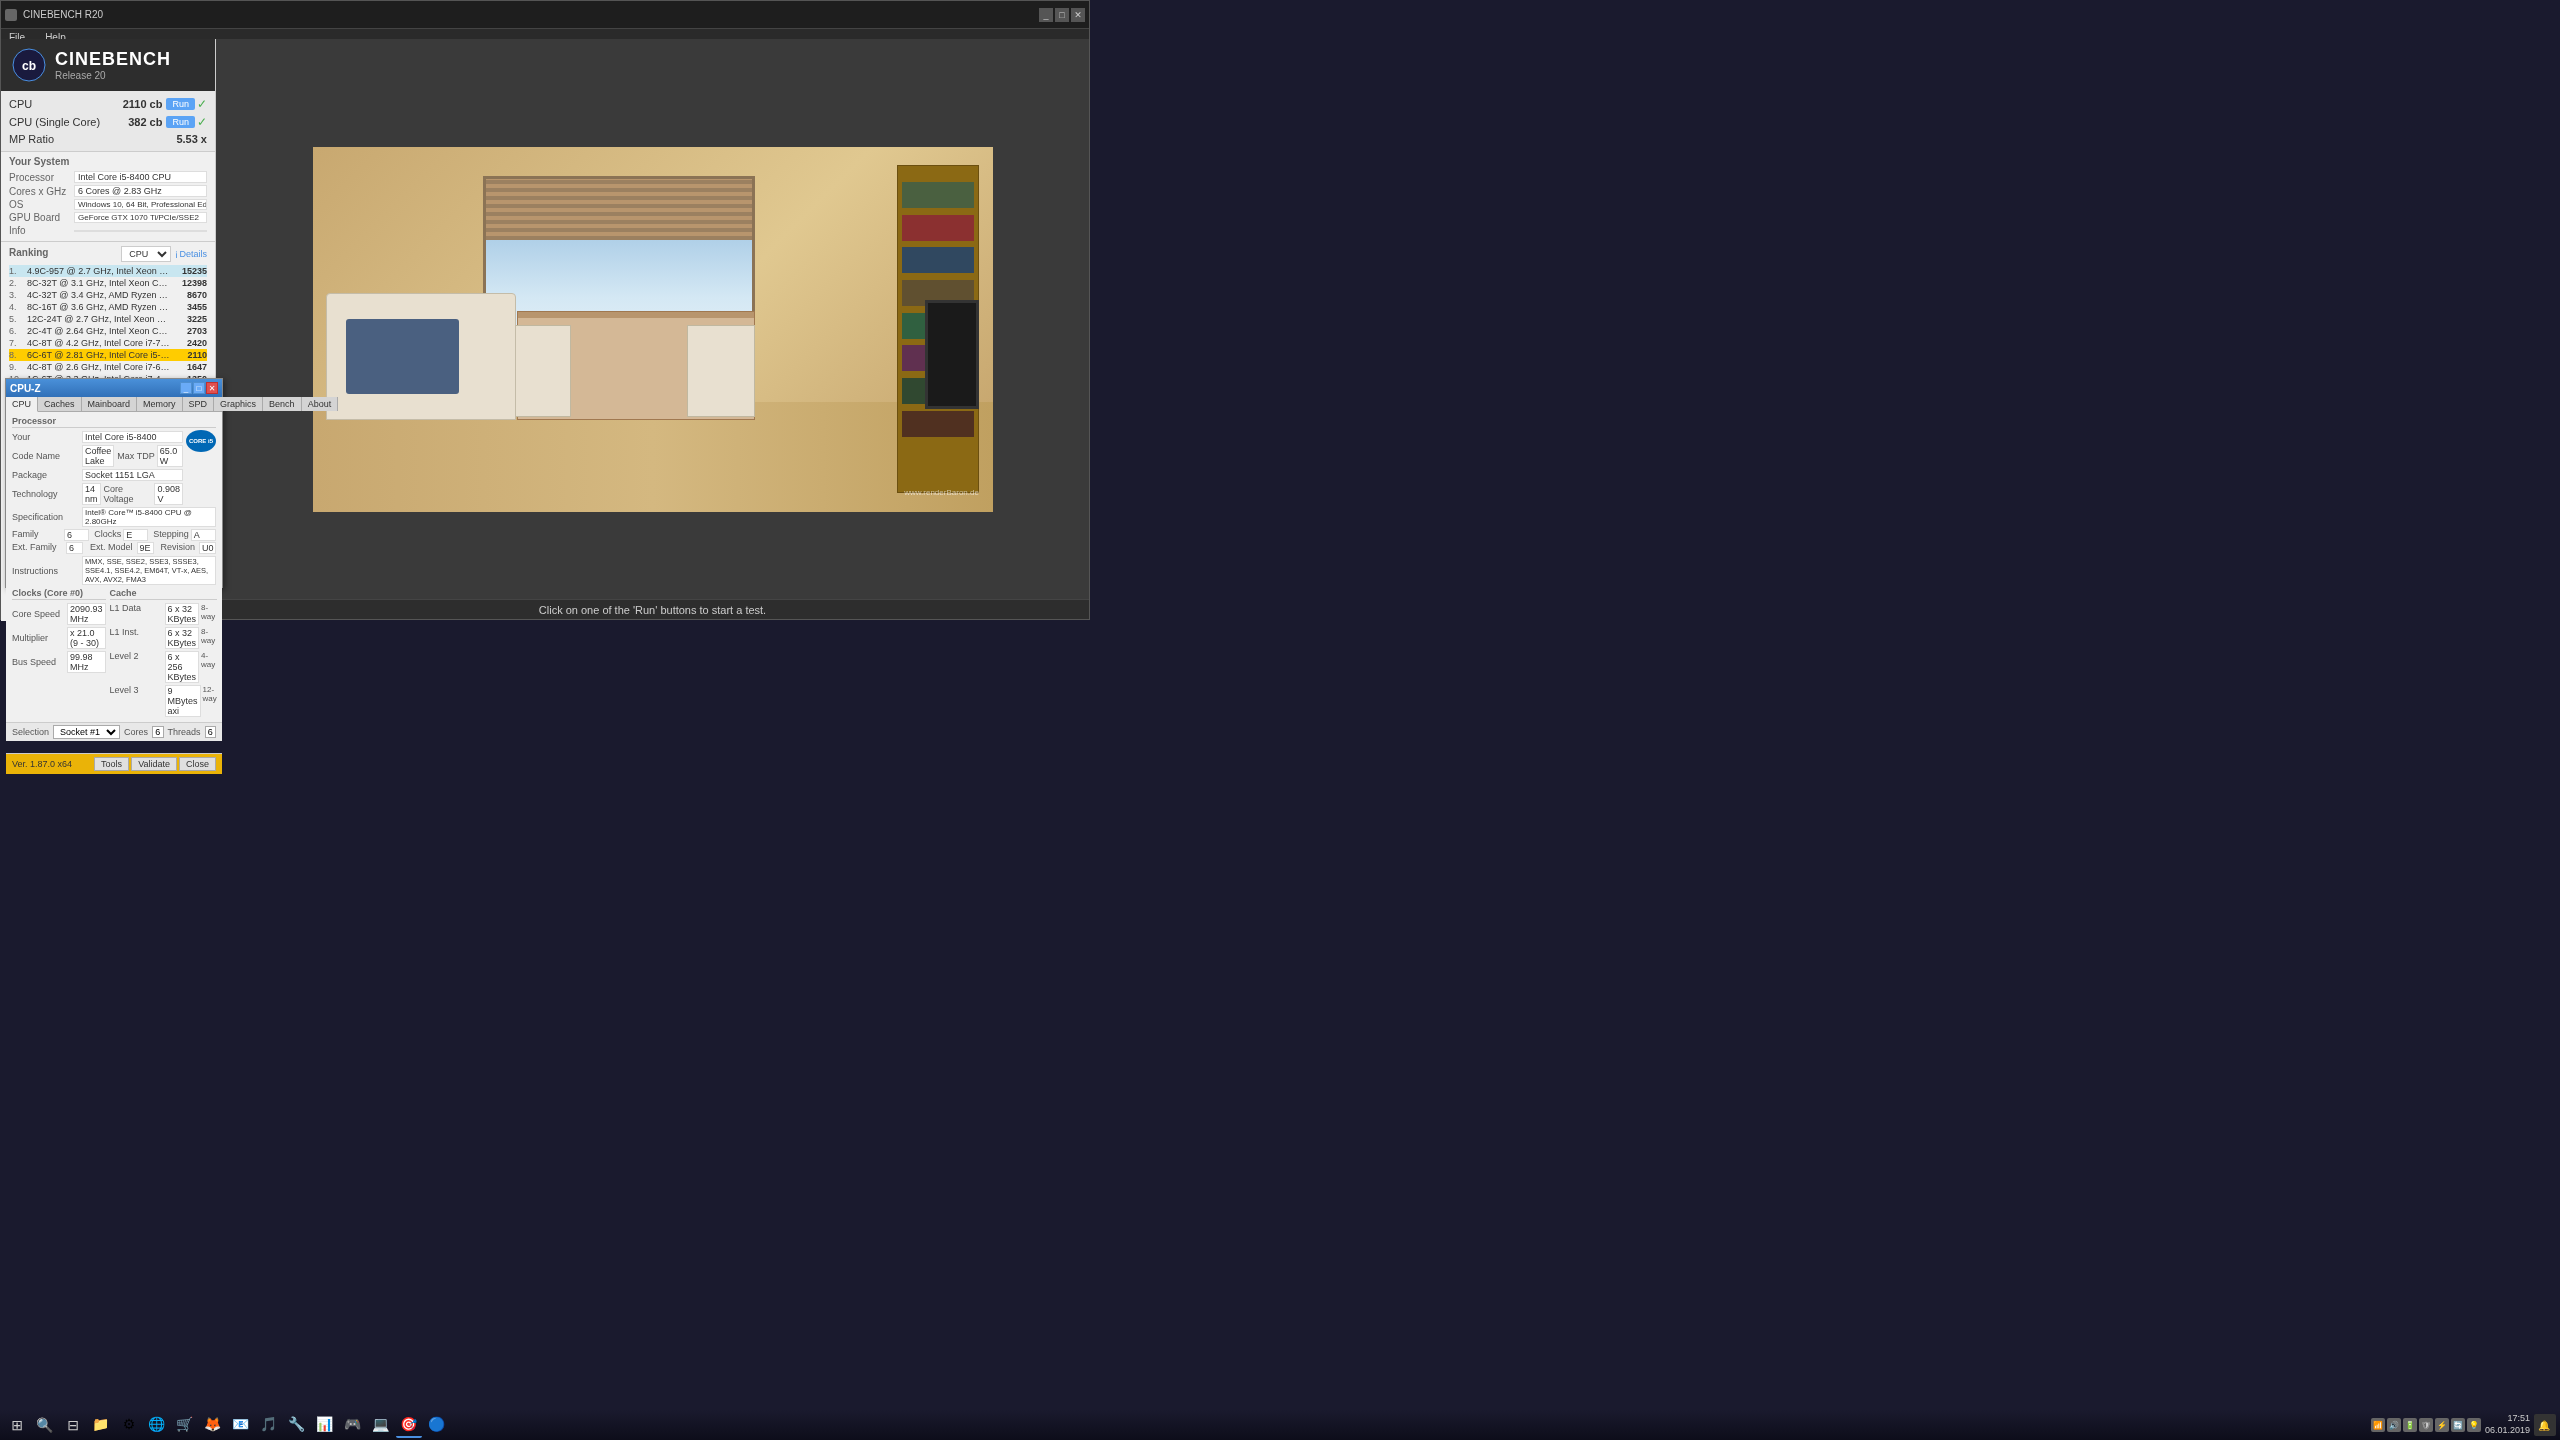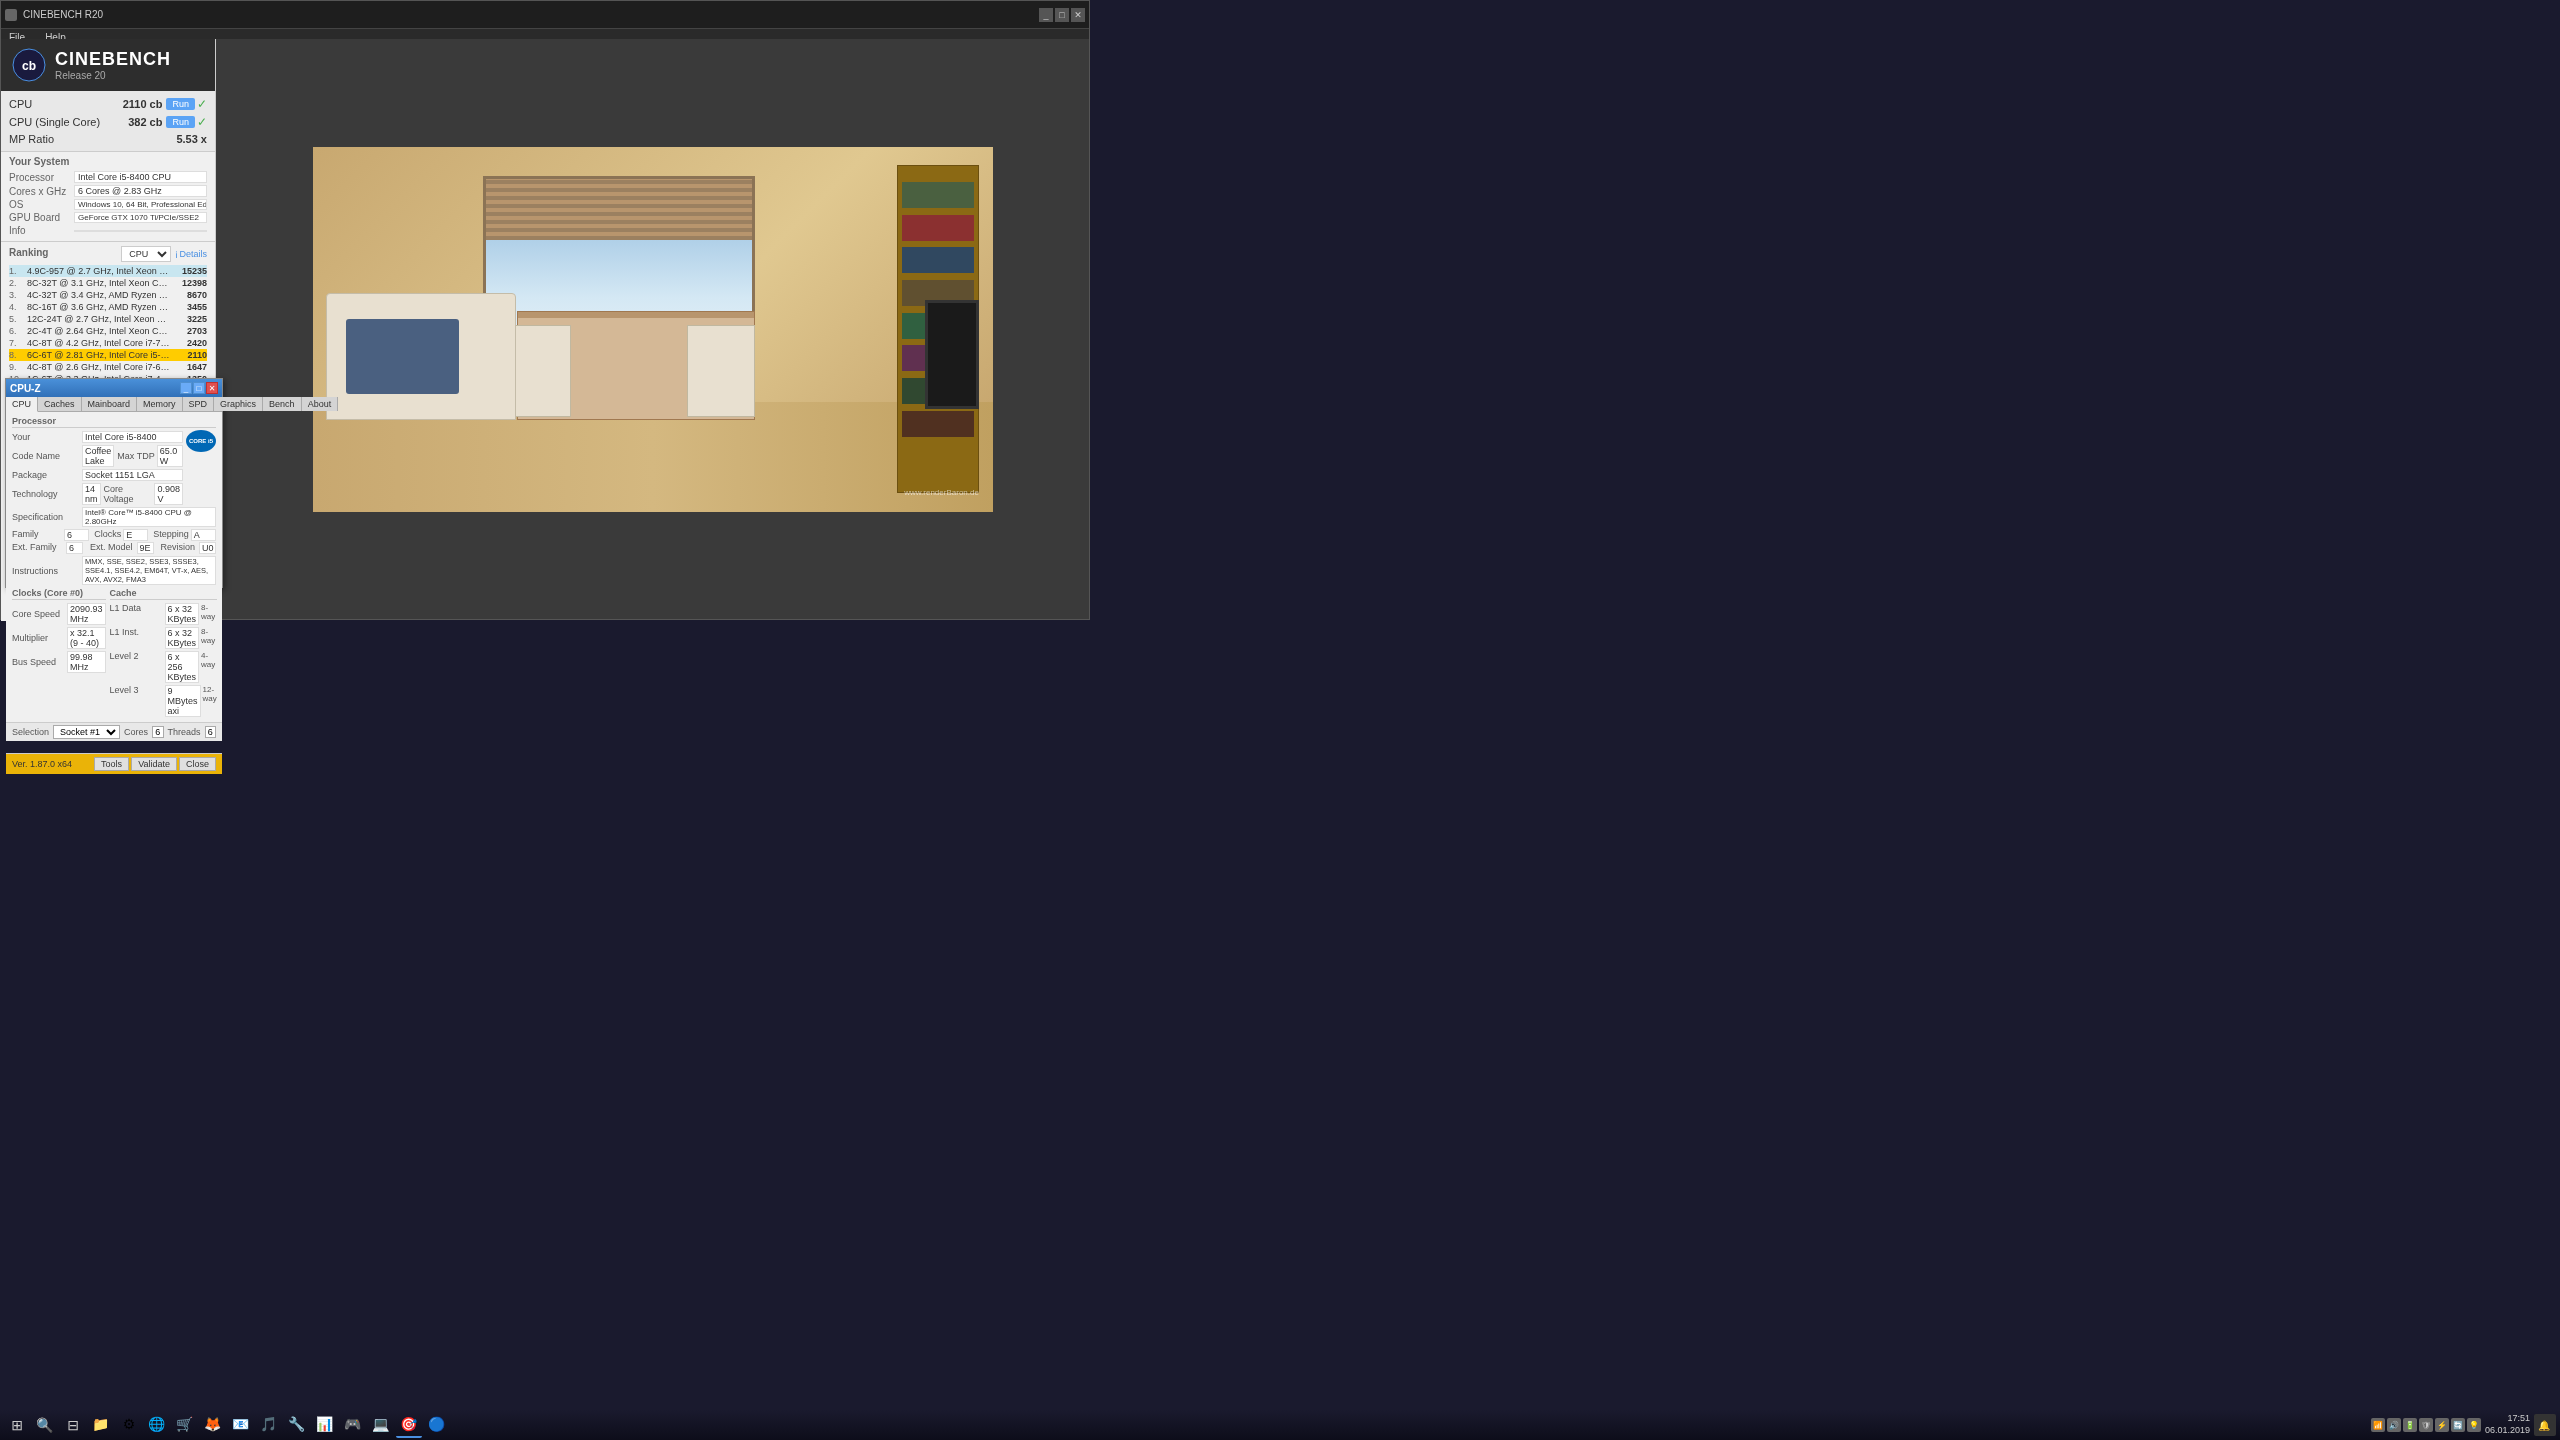--- a/index.html
+++ b/index.html
@@ -822,20 +822,23 @@
           <div style="position:absolute;top:75%;left:5%;right:5%;height:8%;background:#503020;"></div>
         </div>
 
         <div style="position:absolute;bottom:28%;right:2%;width:8%;height:30%;background:#1a1a1a;border:3px solid #333;"></div>
 
         <div class="watermark">www.renderBaron.de</div>
       </div>
     </div>
   </div>
 
+  <div class="status-bar">
+    <span>Click on one of the 'Run' buttons to start a test.</span>
+  </div>
 </div>
 
 <div class="cpuz-window">
   <div class="cpuz-title-bar">
     <span>CPU-Z</span>
     <div class="cpuz-title-controls">
       <button class="cpuz-title-btn">_</button>
       <button class="cpuz-title-btn">□</button>
       <button class="cpuz-title-btn close">✕</button>
     </div>
@@ -914,21 +917,21 @@
 
     <div style="display:flex;gap:4px;margin-top:2px;">
       <div style="flex:1;">
         <div class="cpuz-section-title">Clocks (Core #0)</div>
         <div class="cpuz-row">
           <span class="cpuz-label" style="width:55px;">Core Speed</span>
           <span class="cpuz-value">2090.93 MHz</span>
         </div>
         <div class="cpuz-row">
           <span class="cpuz-label" style="width:55px;">Multiplier</span>
-          <span class="cpuz-value">x 32.1 (9 - 40)</span>
+          <span class="cpuz-value">x 21.0 (9 - 30)</span>
         </div>
         <div class="cpuz-row">
           <span class="cpuz-label" style="width:55px;">Bus Speed</span>
           <span class="cpuz-value">99.98 MHz</span>
         </div>
       </div>
       <div style="flex:1;">
         <div class="cpuz-section-title">Cache</div>
         <div class="cpuz-cache-row">
           <span class="cpuz-cache-label">L1 Data</span>

